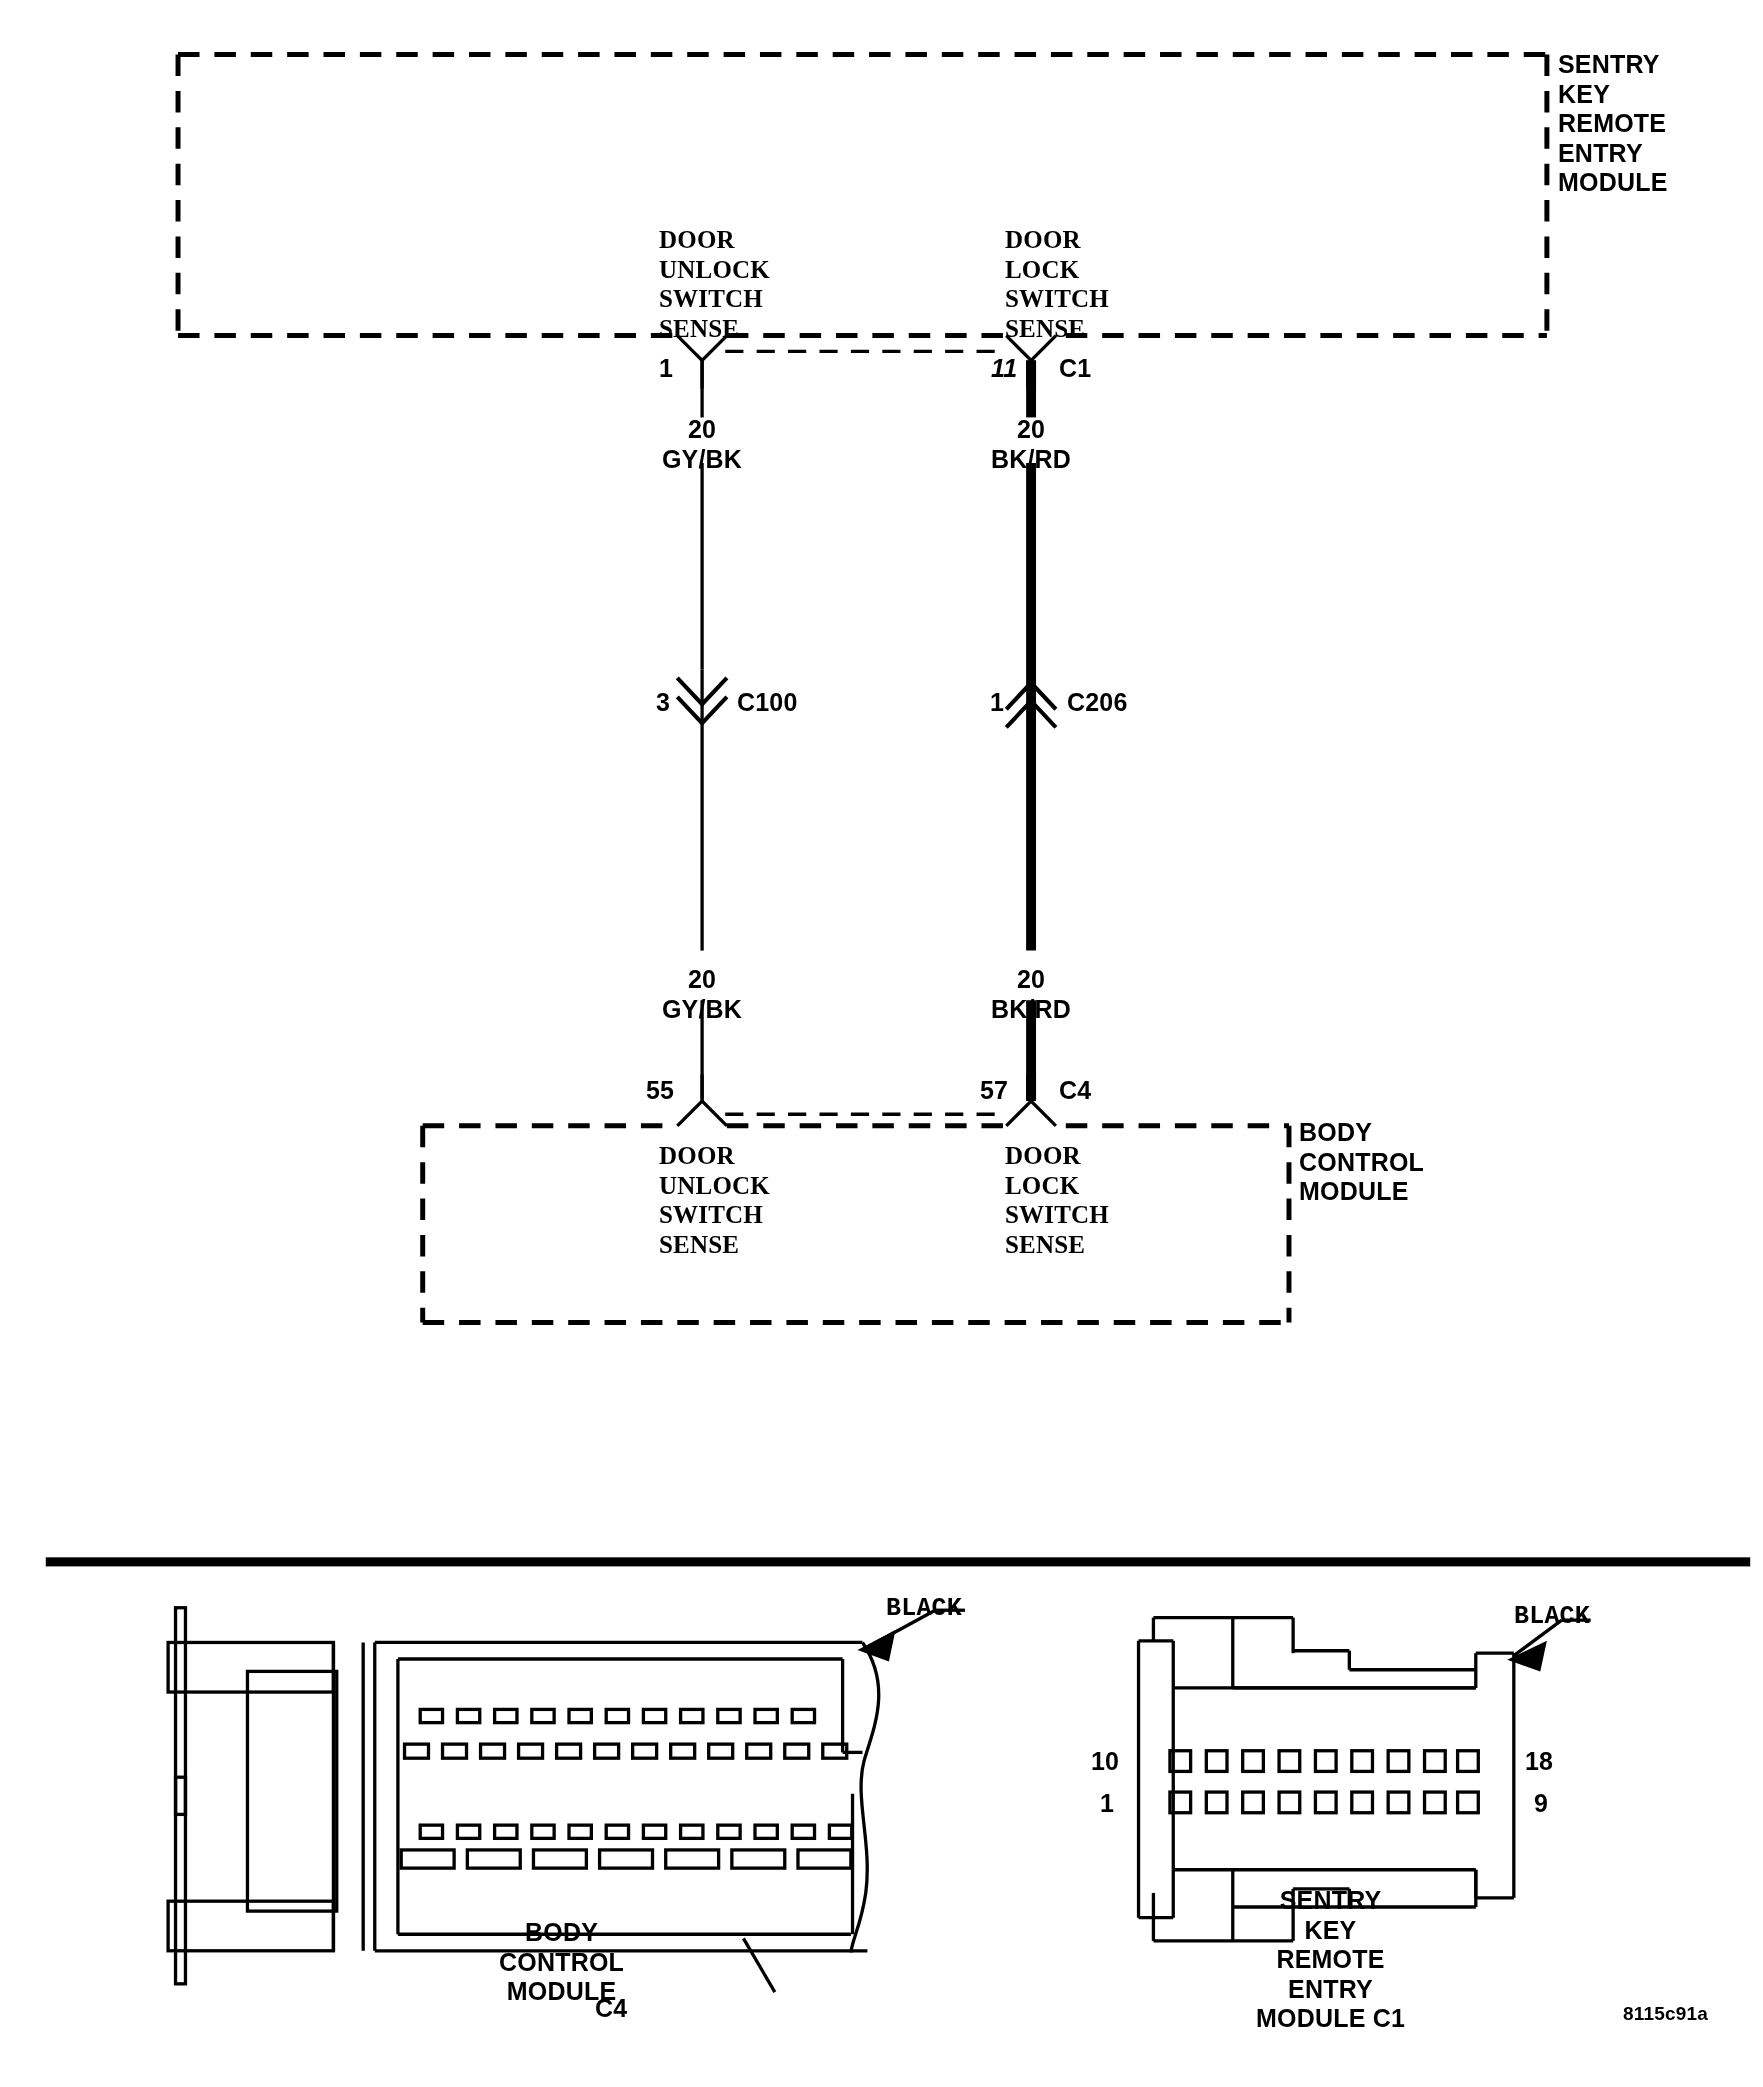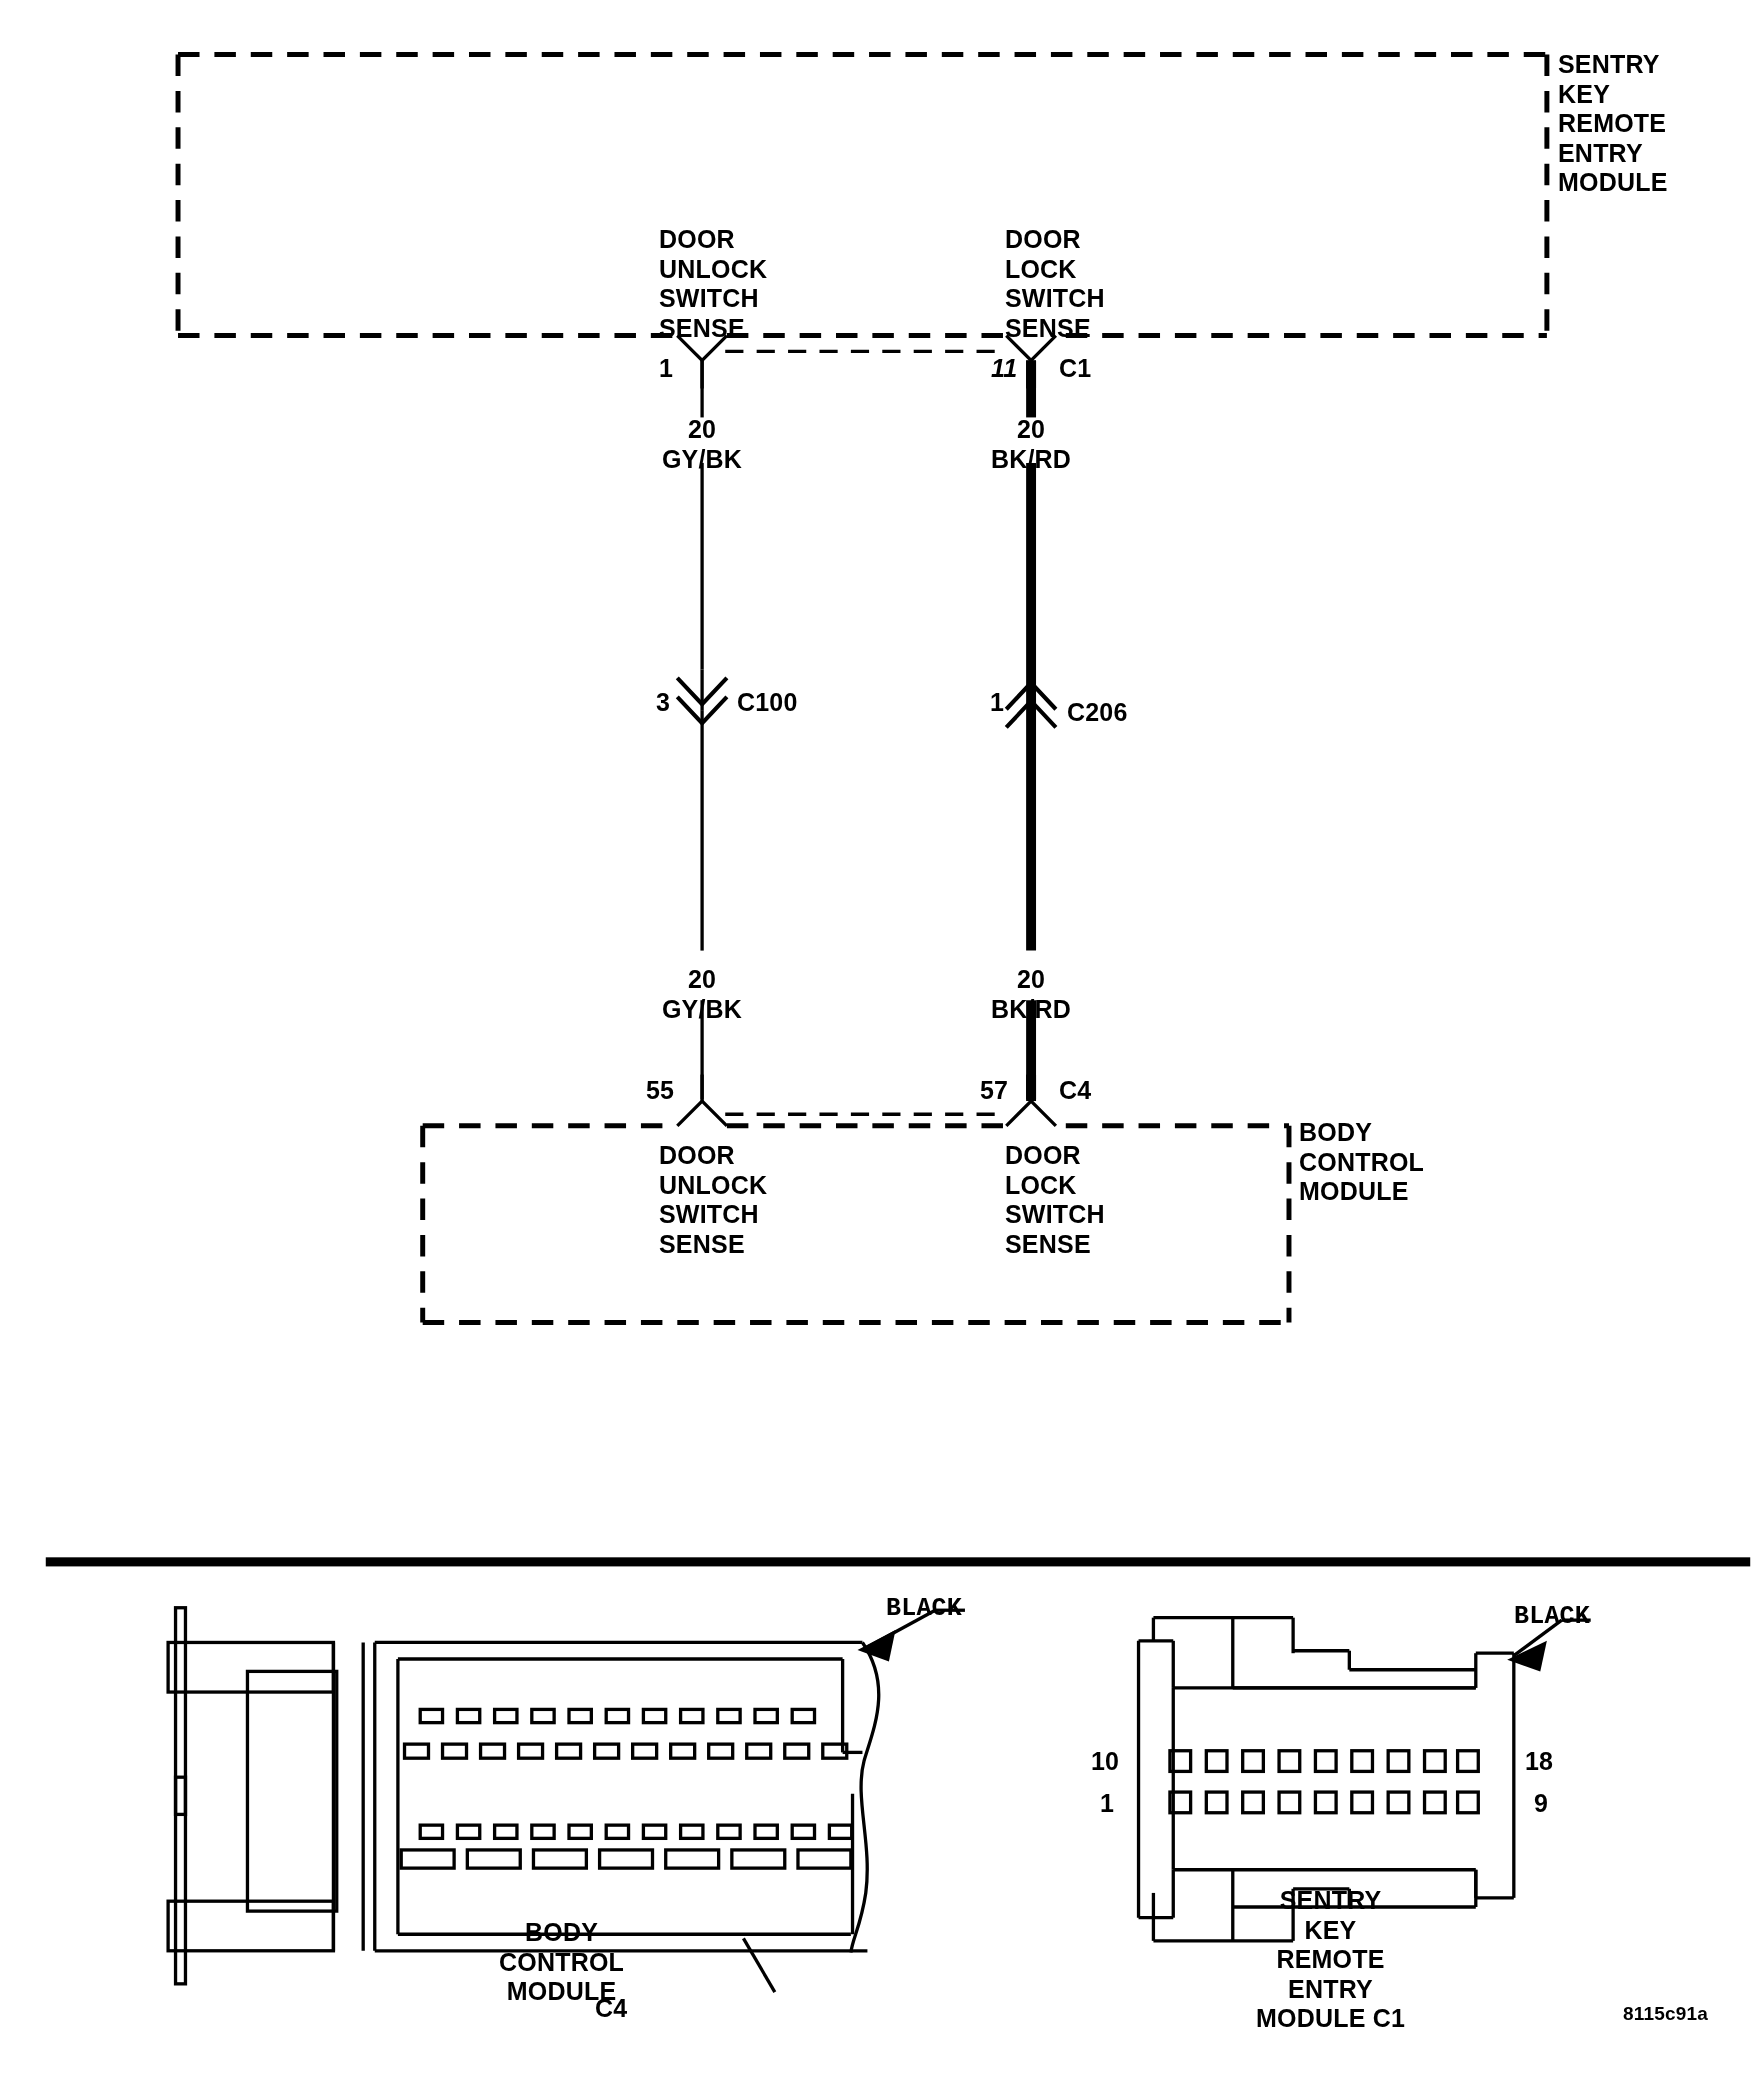--- a/index.html
+++ b/index.html
@@ -30,21 +30,21 @@
   }
   .lbl {
     position: absolute;
     font-family: "Liberation Sans", sans-serif;
     font-weight: bold;
     color: #000;
     white-space: pre;
     line-height: 1.18;
     letter-spacing: 0.2px;
   }
-  .sz-port  { font-size: 25px; }
+  .sz-port  { font-size: 25px; font-family: Liberation Serif, serif; }
   .sz-pin   { font-size: 25px; }
   .sz-wire  { font-size: 25px; }
   .sz-mod   { font-size: 25px; }
   .sz-cap   { font-size: 25px; }
   .sz-black { font-size: 25px; font-family: Liberation Mono, monospace; }
   .sz-conn  { font-size: 25px; }
   .sz-fig   { font-size: 19px; }
   .center { text-align: center; }
 </style>
 </head>
@@ -290,21 +290,21 @@
   <div class="lbl sz-wire center" style="left:628px; top:415px; width:116px;">20</div>
   <div class="lbl sz-wire center" style="left:628px; top:445px; width:116px;">GY/BK</div>
 
   <div class="lbl sz-wire center" style="left:957px; top:415px; width:116px;">20</div>
   <div class="lbl sz-wire center" style="left:957px; top:445px; width:116px;">BK/RD</div>
 
   <div class="lbl sz-pin" style="left:640px; top:688px;">3</div>
   <div class="lbl sz-conn" style="left:721px; top:688px;">C100</div>
 
   <div class="lbl sz-pin" style="left:974px; top:688px;">1</div>
-  <div class="lbl sz-conn" style="left:1051px; top:688px;margin-top:10px;">C206</div>
+  <div class="lbl sz-conn" style="left:1051px; top:688px;">C206</div>
 
   <div class="lbl sz-wire center" style="left:628px; top:965px; width:116px;">20</div>
   <div class="lbl sz-wire center" style="left:628px; top:995px; width:116px;">GY/BK</div>
 
   <div class="lbl sz-wire center" style="left:957px; top:965px; width:116px;">20</div>
   <div class="lbl sz-wire center" style="left:957px; top:995px; width:116px;">BK/RD</div>
 
   <div class="lbl sz-pin" style="left:630px; top:1076px;">55</div>
   <div class="lbl sz-pin" style="left:964px; top:1076px;">57</div>
   <div class="lbl sz-conn" style="left:1043px; top:1076px;">C4</div>

